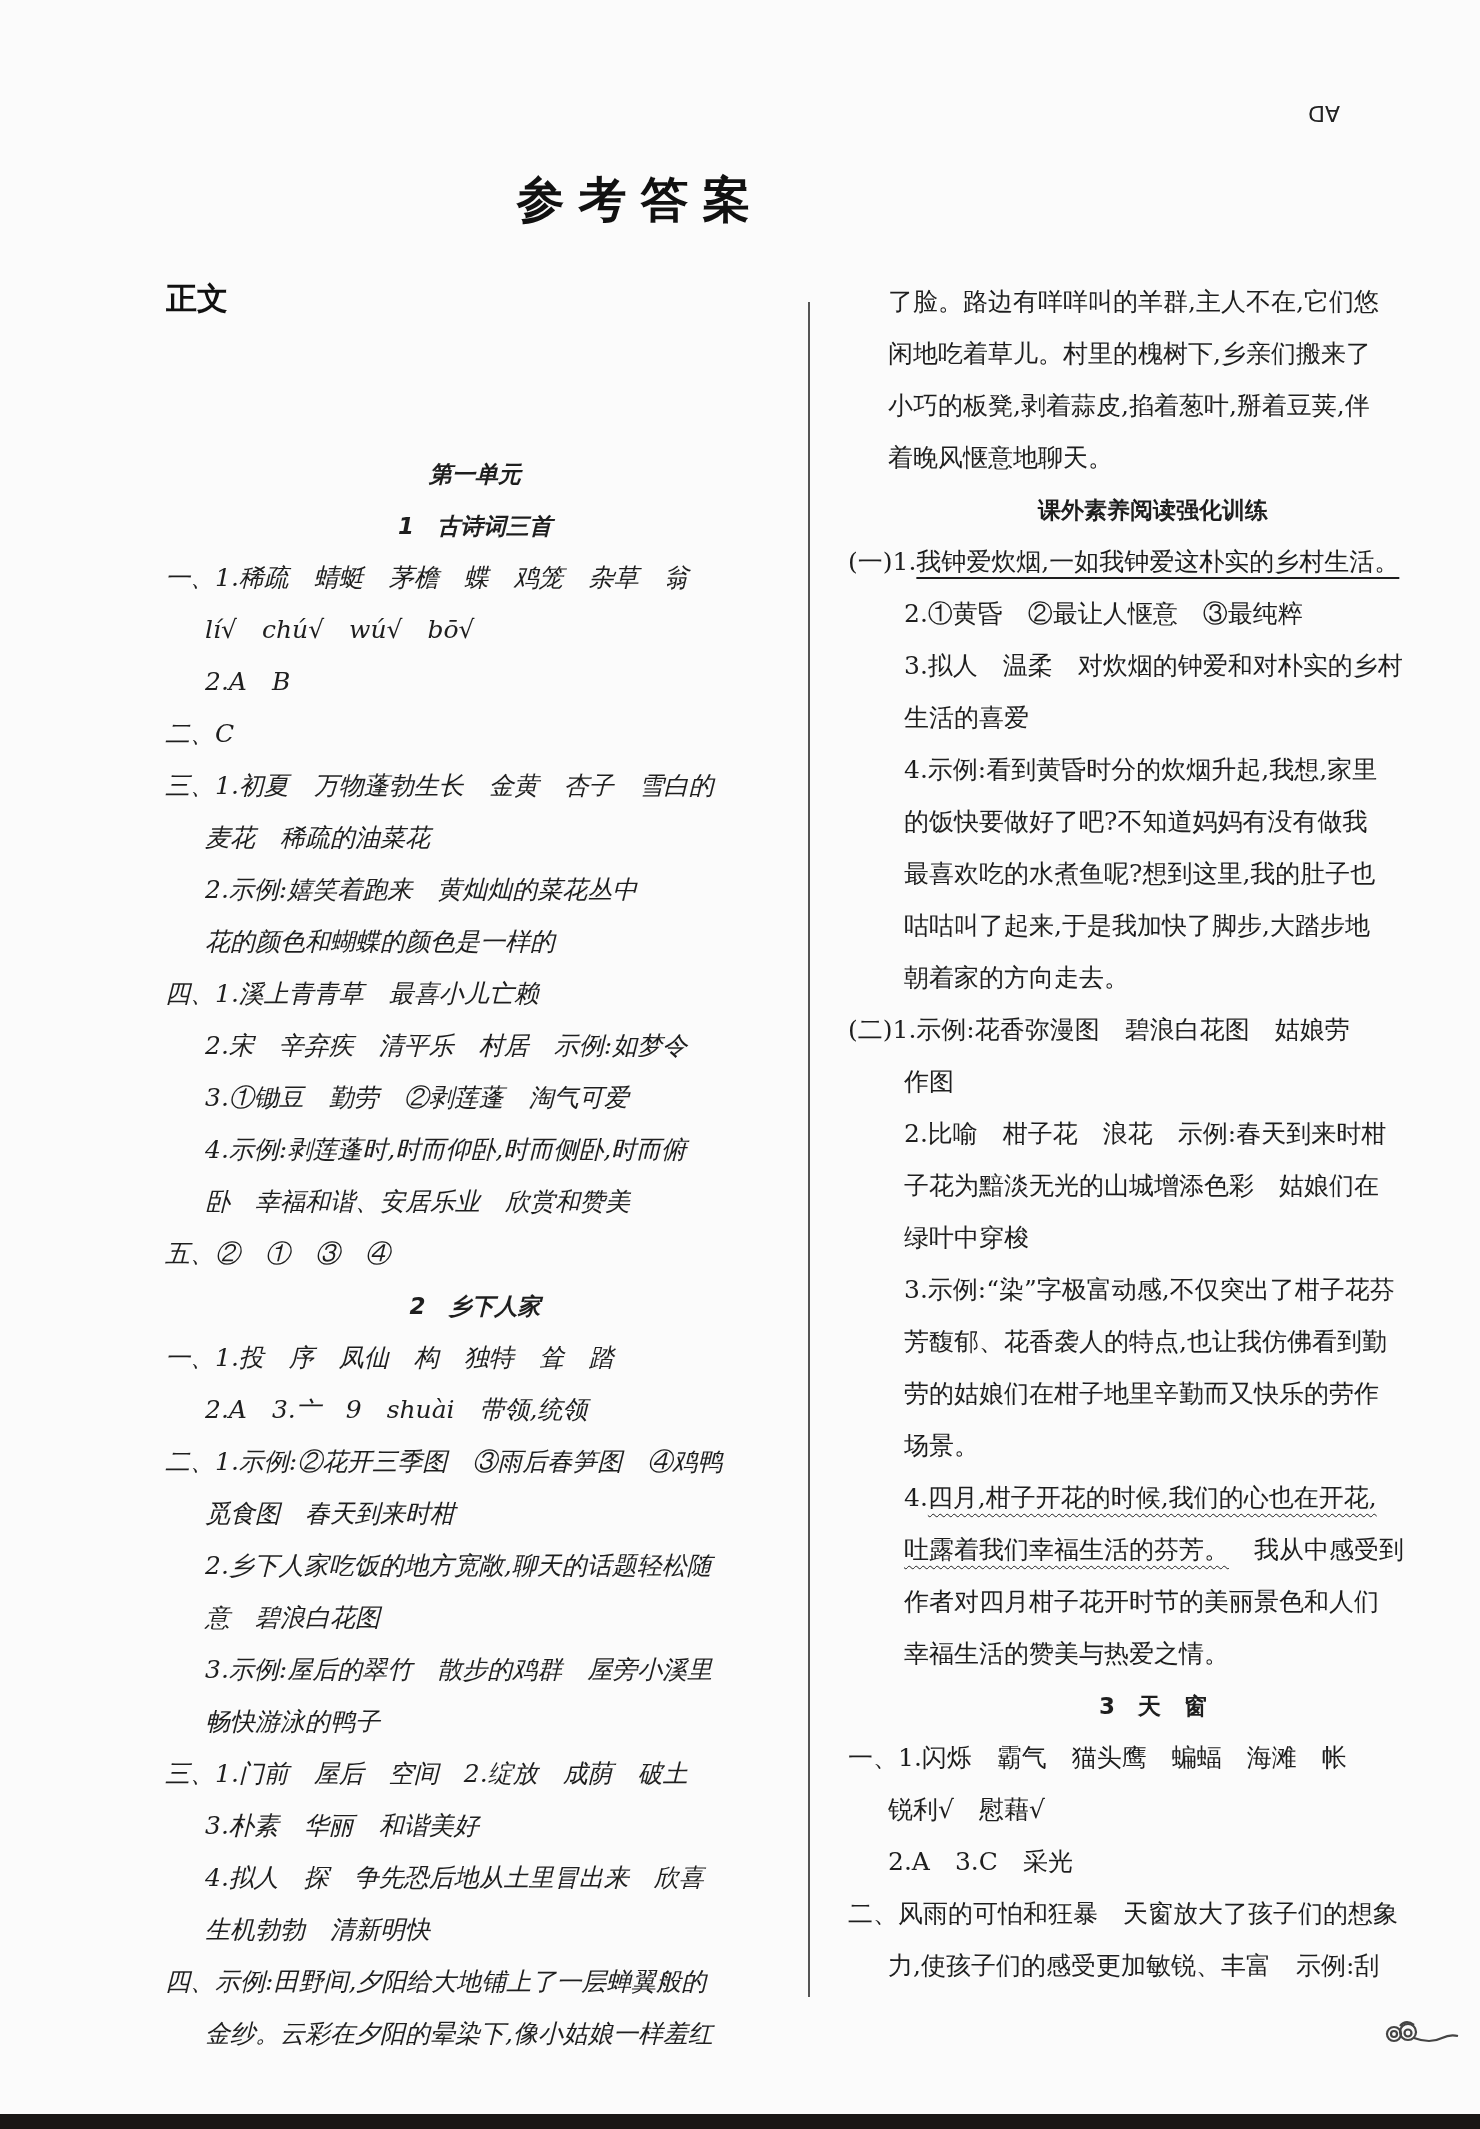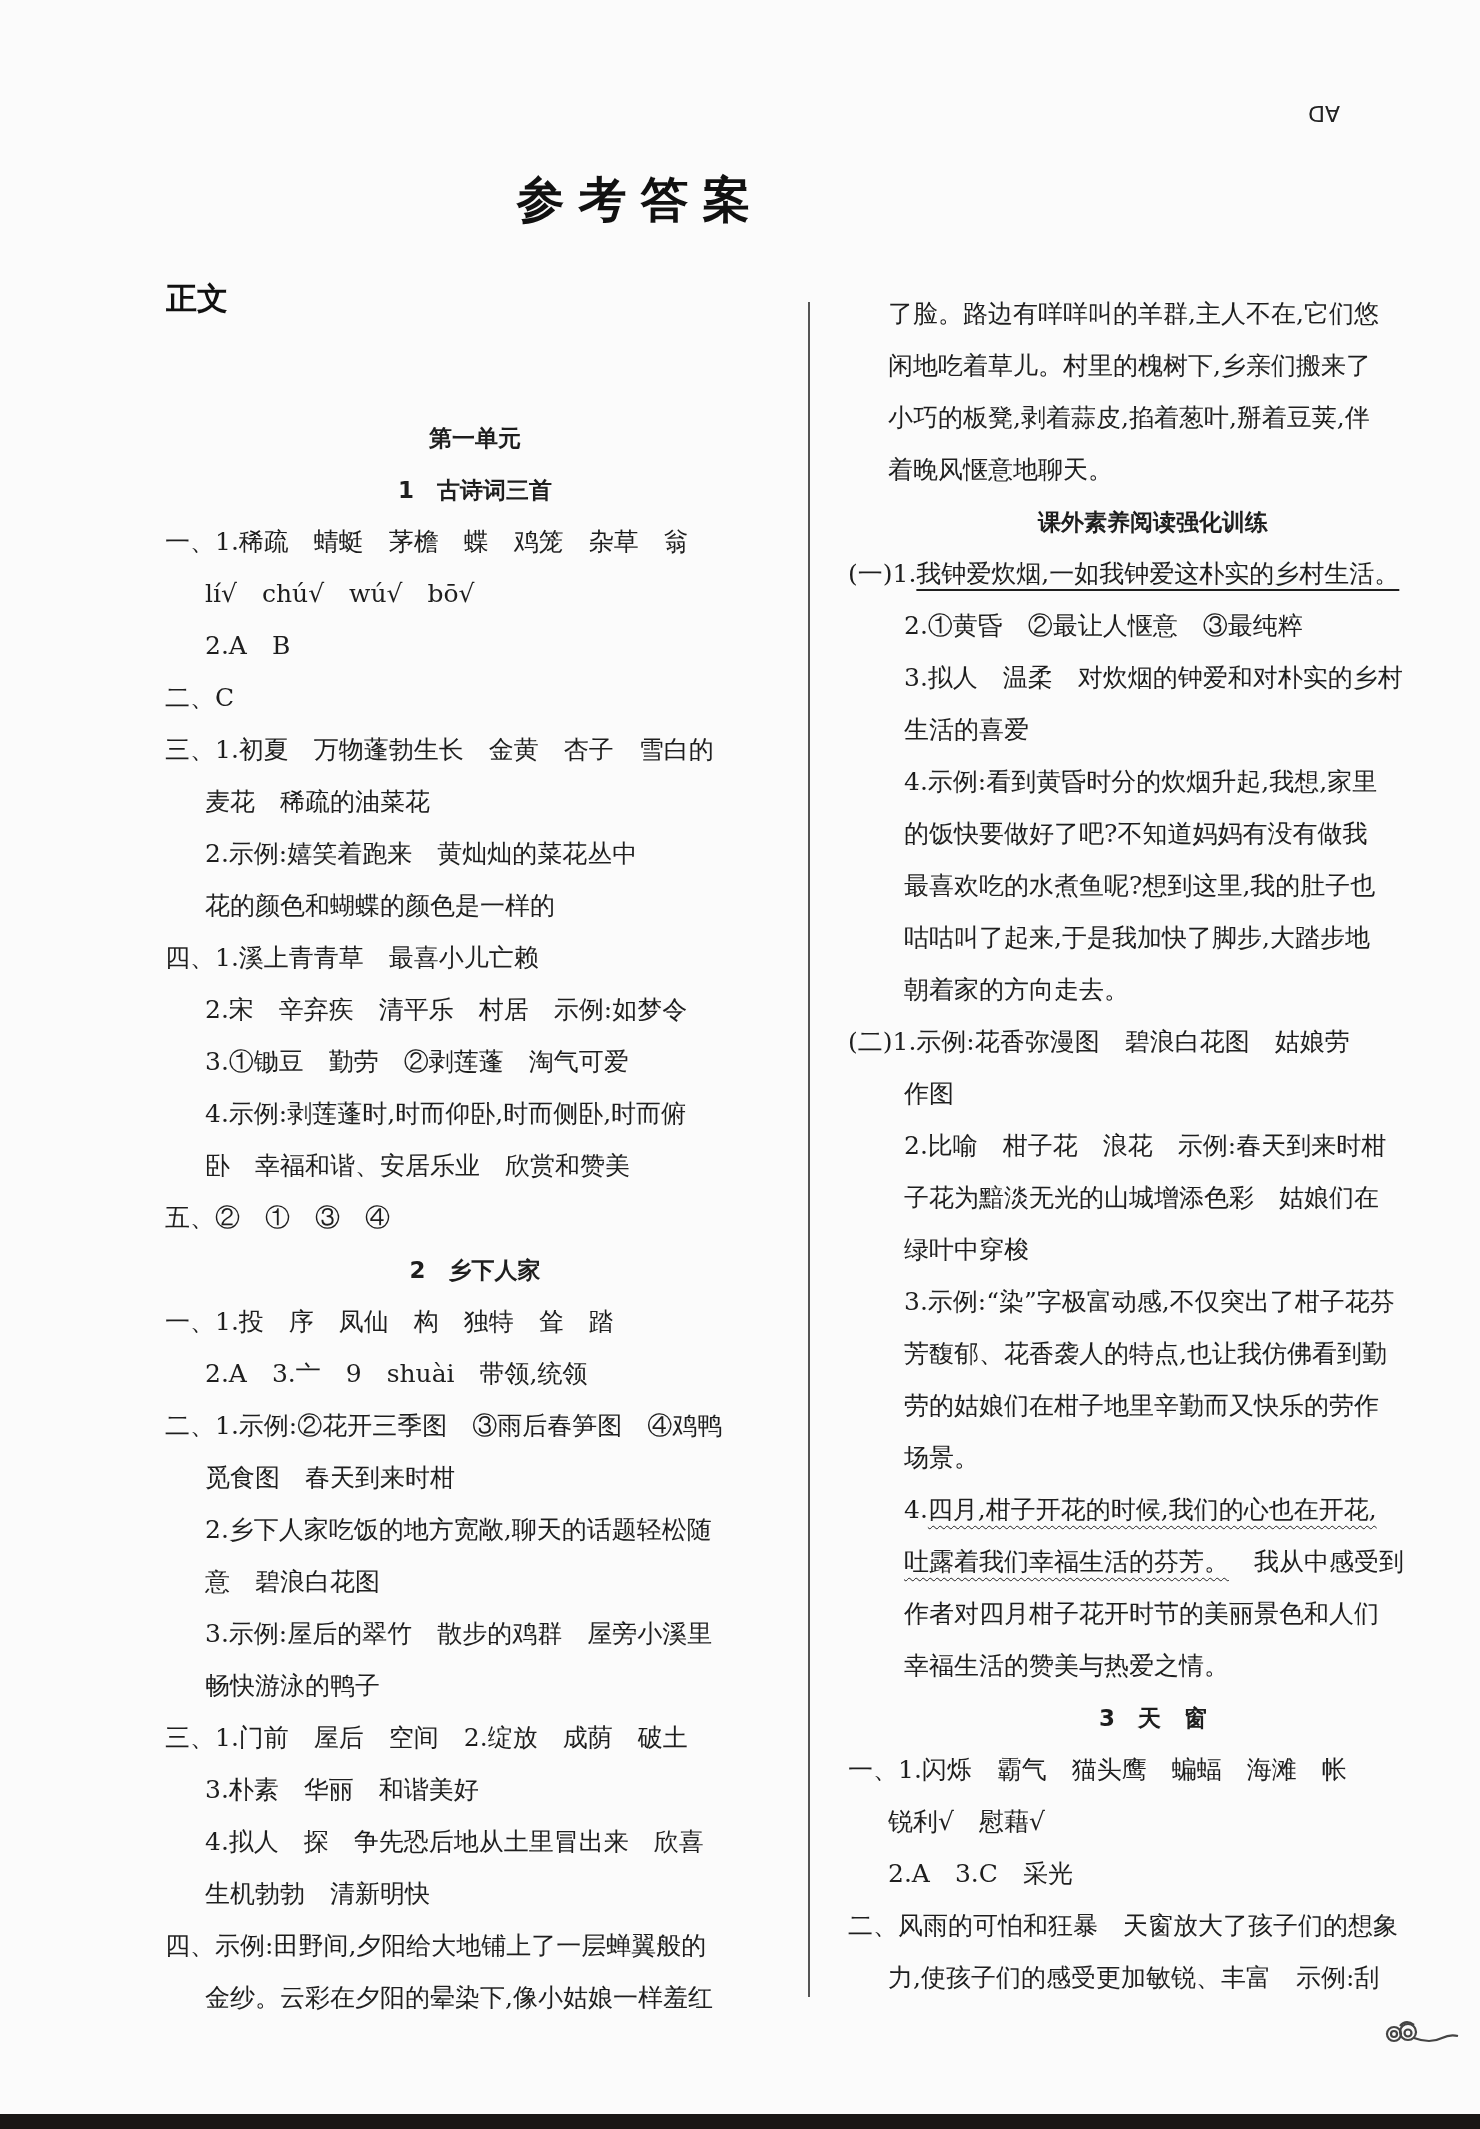--- a/index.html
+++ b/index.html
@@ -11,22 +11,22 @@
   .abs { position: absolute; }
   .side-mark { left: 1310px; top: 100px; width: 30px; text-align: center;
     font-family: "DejaVu Sans", sans-serif; font-size: 22px; line-height: 26px;
     transform: rotate(180deg); color: #222; }
   .title { left: 0; width: 1281px; top: 168px; text-align: center;
     font-size: 48px; font-weight: bold; letter-spacing: 14px; color: #111; }
   .section-h { left: 166px; top: 278px; font-family: "DejaVu Sans", sans-serif;
     font-size: 31px; font-weight: bold; color: #111; }
   .divider { left: 808px; top: 302px; width: 2px; height: 1695px; background: #555; }
   .col { position: absolute; }
-  .col.left { left: 165px; top: 412px; width: 620px; }
-  .col.right { left: 848px; top: 288px; width: 610px; }
+  .col.left { left: 165px; top: 448px; width: 620px; font-style: italic; }
+  .col.right { left: 848px; top: 276px; width: 610px; }
   .line { height: 52px; line-height: 52px; font-size: 25px; white-space: pre; }
   .line.ind1 { padding-left: 40px; }
   .line.ind2 { padding-left: 56px; }
   .line.center { text-align: center; font-family: "DejaVu Sans", sans-serif;
     font-weight: bold; font-size: 23px; }
   .u-straight { text-decoration: underline; text-decoration-thickness: 2px; text-underline-offset: 7px; }
   .u-wavy { text-decoration: underline wavy; text-decoration-thickness: 1px; text-underline-offset: 7px; }
   .cloud { left: 1380px; top: 2020px; width: 80px; height: 30px; }
   .bottom-bar { left: 0; top: 2114px; width: 1480px; height: 15px; background: #1a1716; }
 </style>

